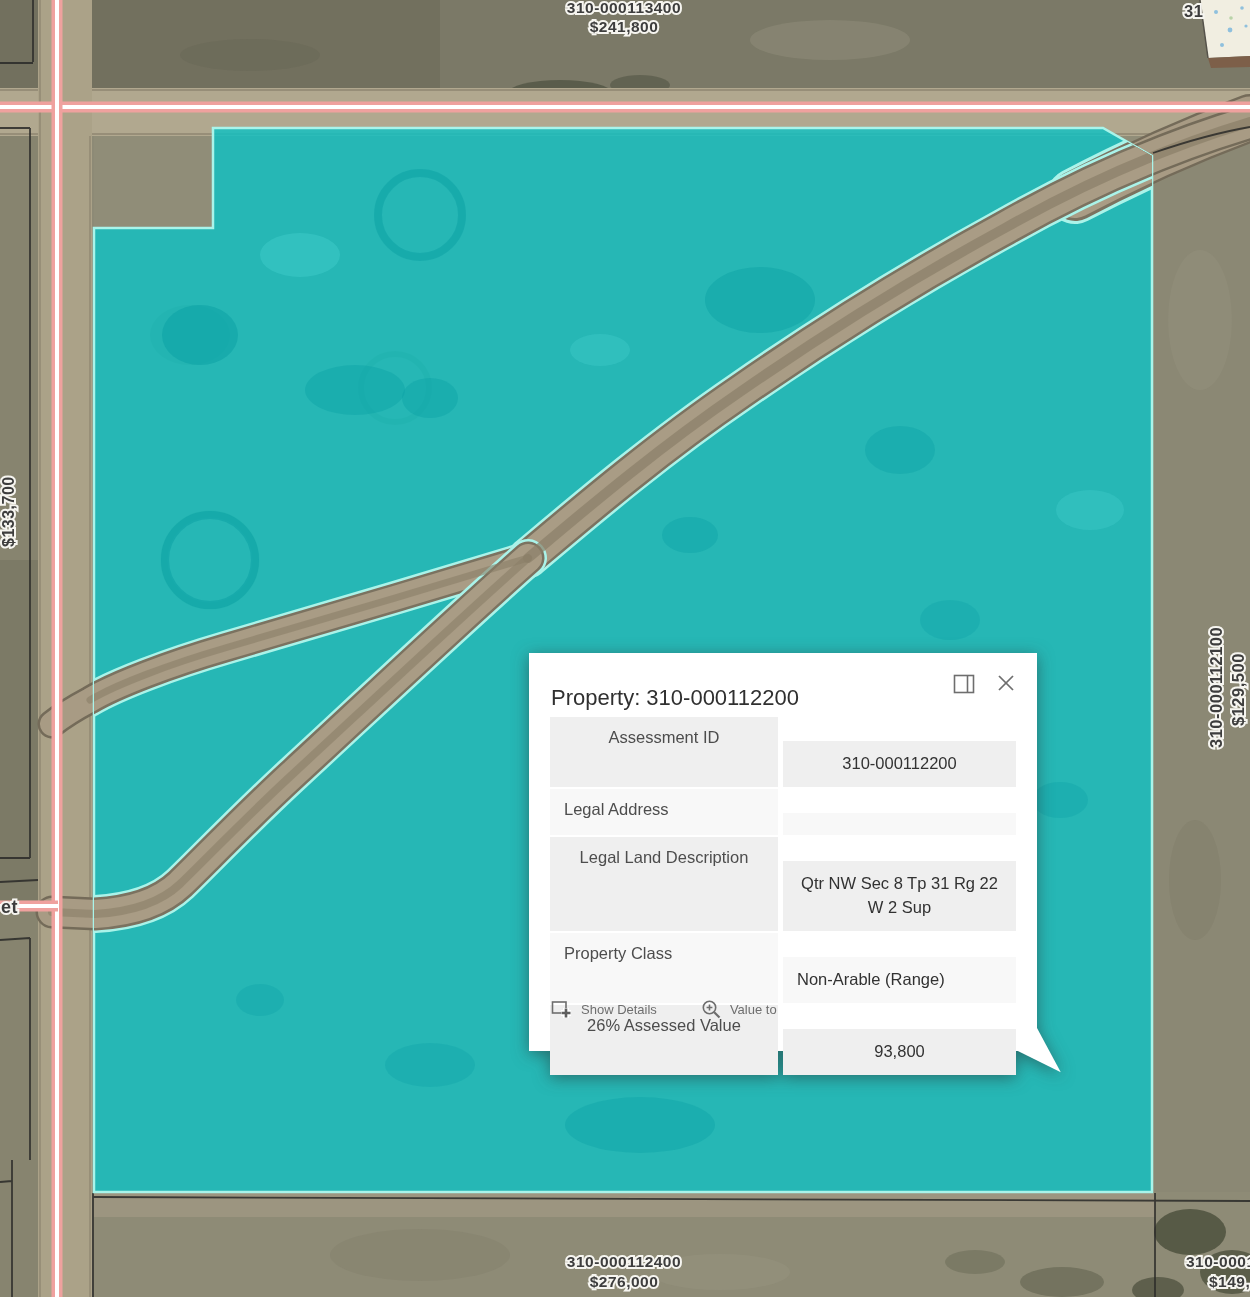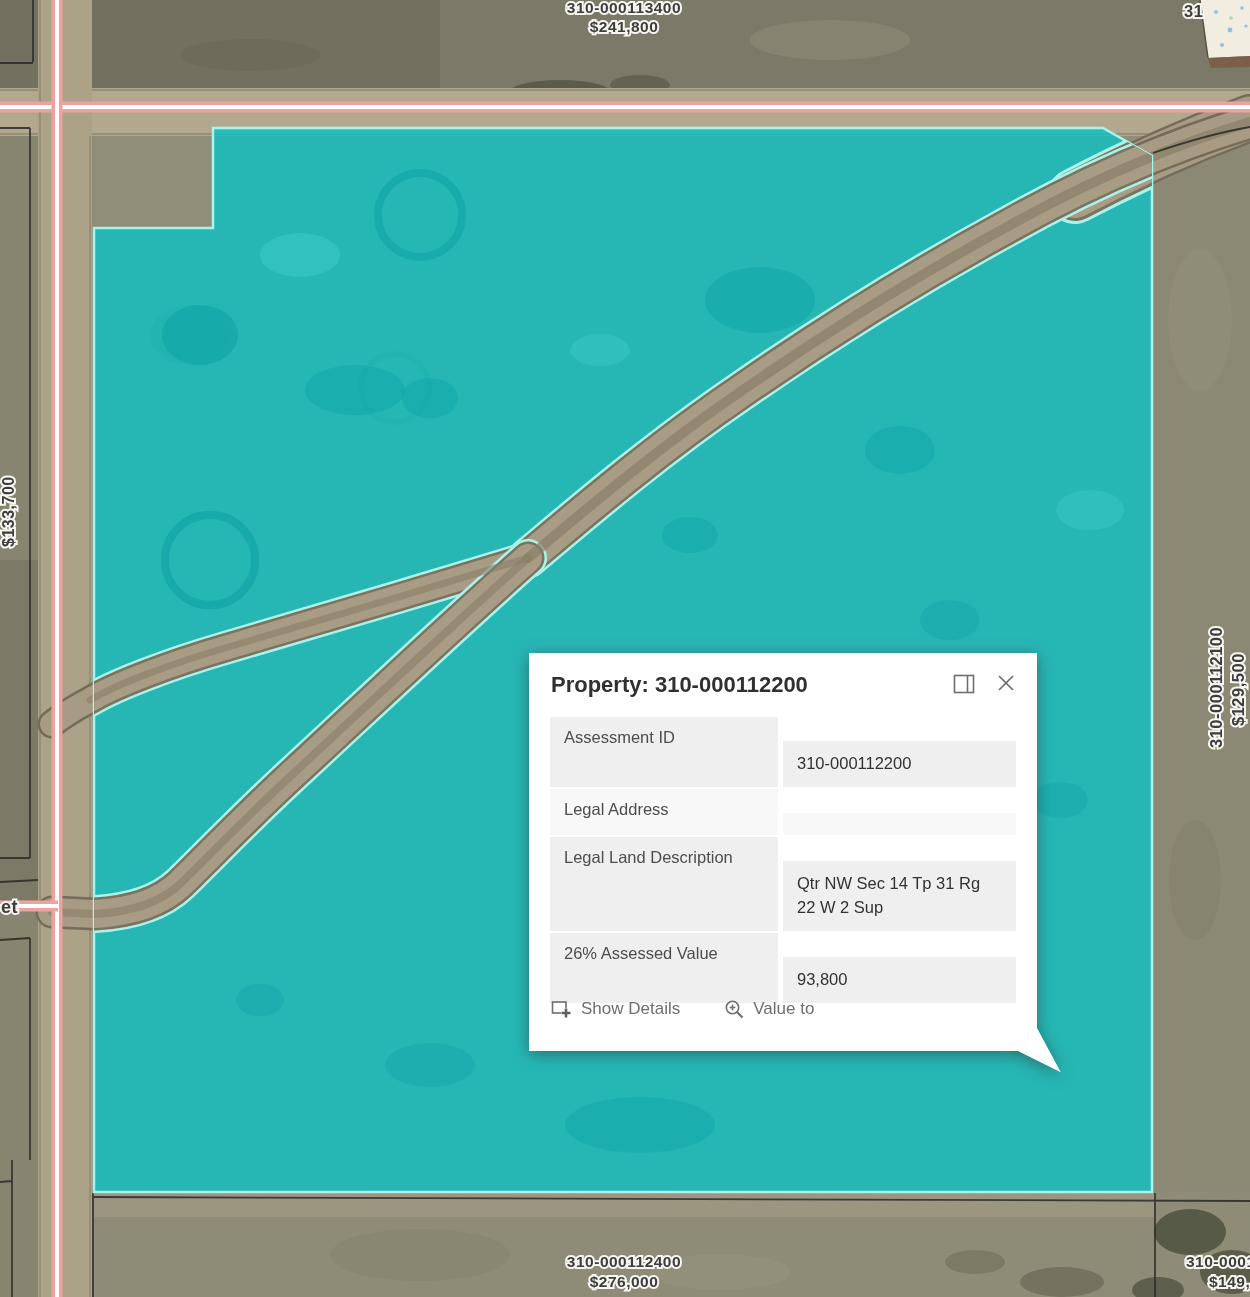--- a/index.html
+++ b/index.html
@@ -9,34 +9,34 @@
   .maplabel{font-family:"Liberation Sans",sans-serif;font-weight:700;
             fill:#3d3d3d;stroke:#f6f5f0;stroke-width:4px;paint-order:stroke;
             letter-spacing:.5px;}
   
   .popup-wrap{position:absolute;left:0;top:0;width:100%;height:100%;pointer-events:none;
               filter:drop-shadow(0 3px 8px rgba(40,40,40,.5));}
   .popup{position:absolute;left:529px;top:653px;width:508px;height:398px;
          background:#fff;pointer-events:auto;}
   .tail{position:absolute;left:1008px;top:1028px;width:58px;height:46px;background:#fff;
         clip-path:polygon(17% 50%,91% 96%,50% 0%);pointer-events:auto;}
-  .popup-title{position:absolute;left:22px;top:19px;font-size:22px;font-weight:700;
+  .popup-title{position:absolute;left:22px;top:32px;font-size:22px;font-weight:400;
                color:#303030;white-space:nowrap;}
   .popup-btn{position:absolute;width:26px;height:26px;display:flex;align-items:center;
              justify-content:center;cursor:pointer;background:none;border:none;padding:0;}
   .btn-dock{top:18px;right:60px;}
   .btn-close{top:17px;right:18px;}
   .ptable{position:absolute;left:21px;top:64px;width:466px;font-size:16.5px;}
   .prow{display:flex;margin-bottom:2px;}
   .pcell-l{width:200px;padding:11px 14px;color:#4d4d4d;flex:none;margin-right:5px;}
   .pcell-v{flex:1;padding:11px 14px;color:#323232;line-height:1.45;margin-top:24px;}
-  .row-a .pcell-l,.row-a .pcell-v{background:#efefef;}
+  .row-a .pcell-l,.row-a .pcell-v{background:#efefef;text-align:center;}
   .row-b .pcell-l,.row-b .pcell-v{background:#f8f8f8;}
-  .pactions{position:absolute;left:22px;top:345px;display:flex;gap:44px;align-items:center;
-            color:#6e6e6e;font-size:17px;}
+  .pactions{position:absolute;left:22px;top:345px;display:flex;gap:44px;align-items:flex-end;
+            color:#6e6e6e;font-size:13px;}
   .paction{display:flex;align-items:center;gap:8px;cursor:pointer;}
   .act-icon{display:flex;align-items:center;}
 </style>
 </head>
 <body>
 
 <div id="stage">
 <svg id="map-svg" width="1250" height="1297" viewBox="0 0 1250 1297" xmlns="http://www.w3.org/2000/svg">
   <defs>
     <clipPath id="parcelClip">
@@ -217,21 +217,25 @@
       <div class="prow row-a">
         <div class="pcell-l">Assessment ID</div>
         <div class="pcell-v">310-000112200</div>
       </div>
       <div class="prow row-b">
         <div class="pcell-l">Legal Address</div>
         <div class="pcell-v"></div>
       </div>
       <div class="prow row-a">
         <div class="pcell-l">Legal Land Description</div>
-        <div class="pcell-v">Qtr NW Sec 14 Tp 31 Rg 22 W 2 Sup</div>
+        <div class="pcell-v">Qtr NW Sec 8 Tp 31 Rg 22 W 2 Sup</div>
+      </div>
+      <div class="prow row-b">
+        <div class="pcell-l">Property Class</div>
+        <div class="pcell-v">Non-Arable (Range)</div>
       </div>
       <div class="prow row-a">
         <div class="pcell-l">26% Assessed Value</div>
         <div class="pcell-v">93,800</div>
       </div>
     </div>
 
     <div class="pactions">
       <div class="paction">
         <span class="act-icon">

